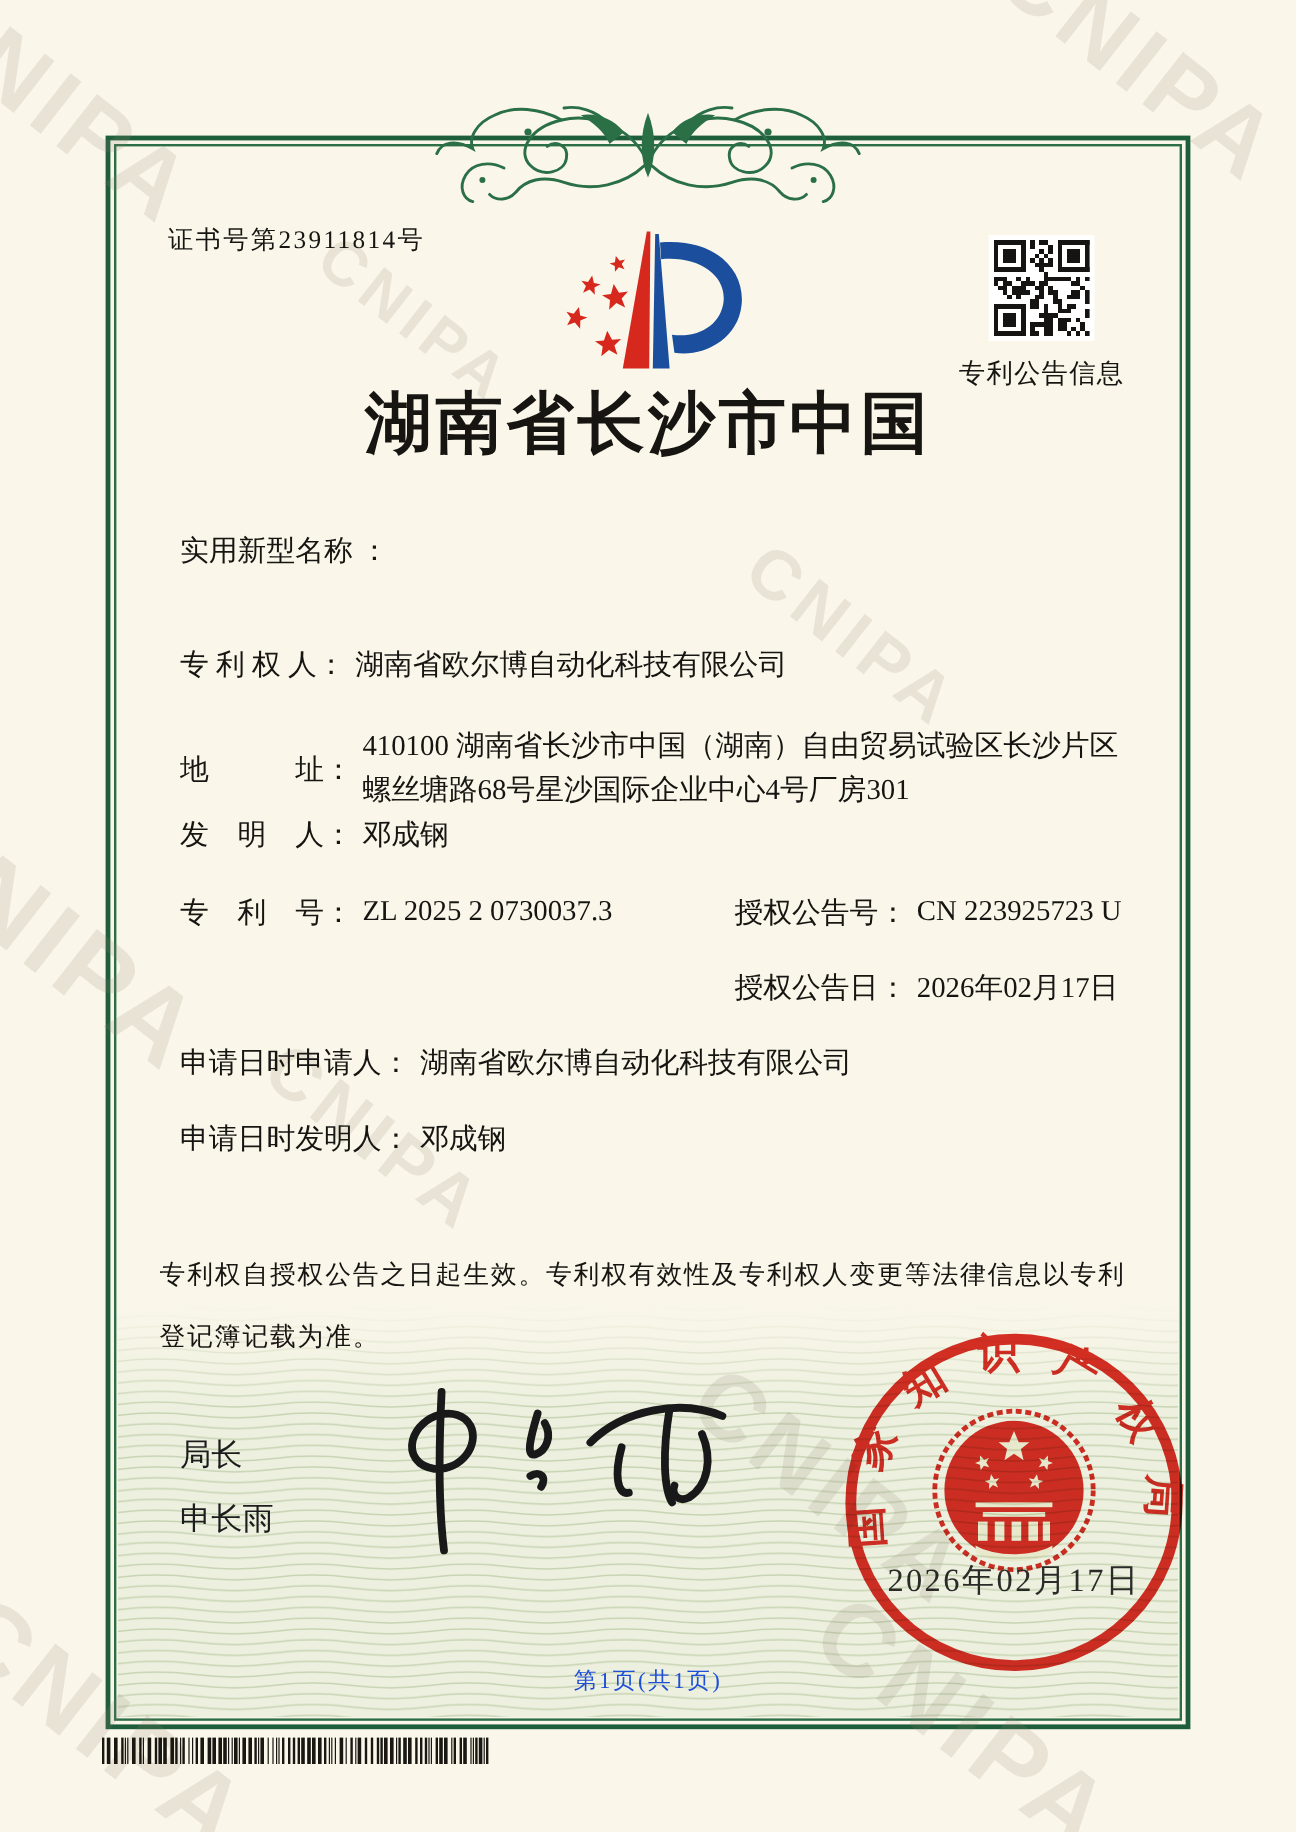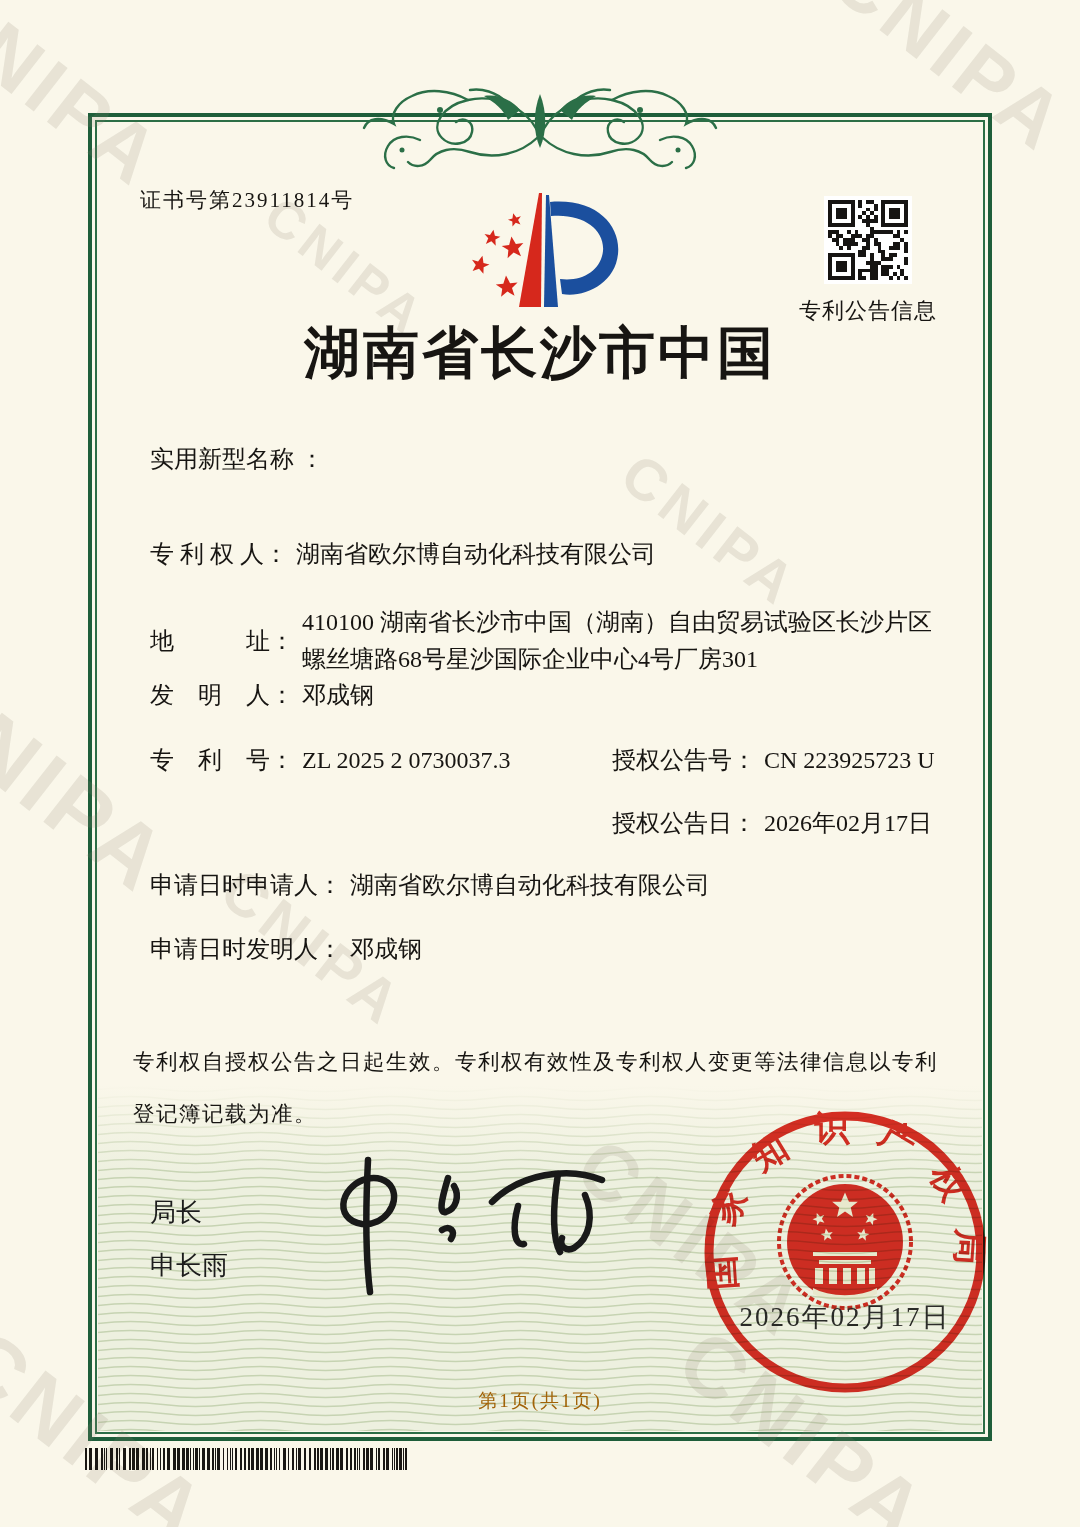--- a/index.html
+++ b/index.html
@@ -42,21 +42,21 @@
   .legal .l2{display:block;}
   
   .director{position:absolute;left:150px;z-index:2;font-family:"Liberation Sans","DejaVu Sans",sans-serif;
             font-size:26px;color:#1c1c1c;}
   .sig{position:absolute;left:320px;top:1140px;width:300px;height:160px;z-index:2;}
   
   .seal{position:absolute;left:697px;top:1104px;width:296px;height:296px;z-index:3;
         mix-blend-mode:multiply;opacity:.95;}
   
   .page-footer{position:absolute;left:0;right:0;top:1388px;text-align:center;font-size:19px;
-               letter-spacing:2px;color:#a16207;z-index:2;}
+               letter-spacing:2px;color:#1d4ed8;z-index:2;}
   .barcode{position:absolute;left:85px;top:1448px;width:325px;height:22px;z-index:2;}
   .barcode i{position:absolute;top:0;bottom:0;background:#1a1713;}
 </style>
 </head>
 <body>
 
 <div class="page">
 
   <span class="wm" style="left:-35px;top:-35px;font-size:80px">CNIPA</span>
   <span class="wm" style="left:870px;top:-70px;font-size:80px">CNIPA</span>

